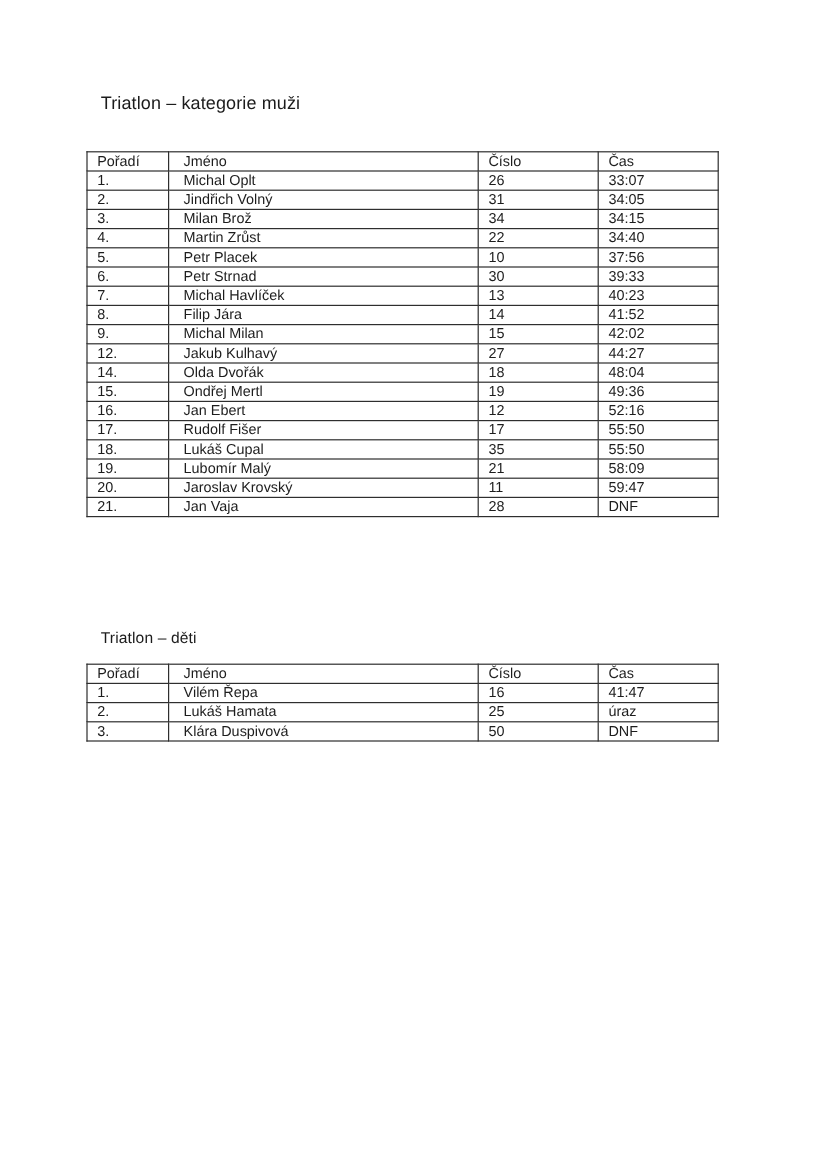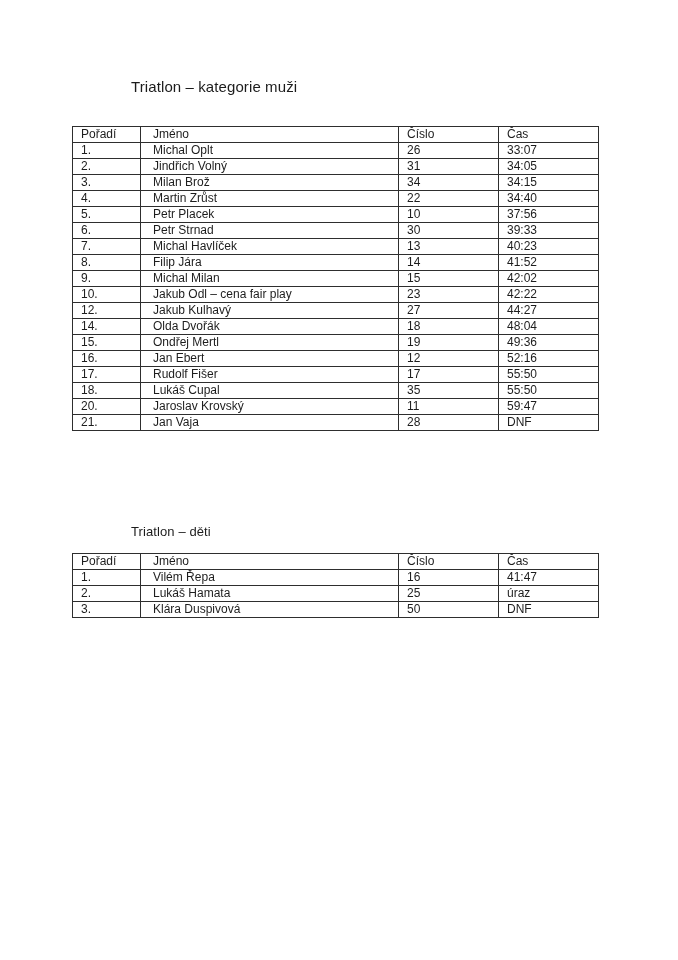--- a/index.html
+++ b/index.html
@@ -15,21 +15,20 @@
     font-family: "Liberation Sans", sans-serif;
     color: #1d1d1d;
     overflow: hidden;
   }
   .doc-title {
     position: absolute;
     font-weight: 400;
     white-space: nowrap;
     color: #1c1c1c;
     letter-spacing: 0.1px;
-    margin-left: 47px;
   }
   #title1 {
     left: 84px;
     top: 77px;
     font-size: 15px;
     line-height: 20px;
   }
   #title2 {
     left: 84px;
     top: 521px;
@@ -139,26 +138,20 @@
           <td>14</td>
           <td>41:52</td>
         </tr>
         <tr>
           <td>9.</td>
           <td>Michal Milan</td>
           <td>15</td>
           <td>42:02</td>
         </tr>
         <tr>
-          <td>10.</td>
-          <td>Jakub Odl – cena fair play</td>
-          <td>23</td>
-          <td>42:22</td>
-        </tr>
-        <tr>
           <td>12.</td>
           <td>Jakub Kulhavý</td>
           <td>27</td>
           <td>44:27</td>
         </tr>
         <tr>
           <td>14.</td>
           <td>Olda Dvořák</td>
           <td>18</td>
           <td>48:04</td>
@@ -179,20 +172,26 @@
           <td>17.</td>
           <td>Rudolf Fišer</td>
           <td>17</td>
           <td>55:50</td>
         </tr>
         <tr>
           <td>18.</td>
           <td>Lukáš Cupal</td>
           <td>35</td>
           <td>55:50</td>
+        </tr>
+        <tr>
+          <td>19.</td>
+          <td>Lubomír Malý</td>
+          <td>21</td>
+          <td>58:09</td>
         </tr>
         <tr>
           <td>20.</td>
           <td>Jaroslav Krovský</td>
           <td>11</td>
           <td>59:47</td>
         </tr>
         <tr>
           <td>21.</td>
           <td>Jan Vaja</td>

